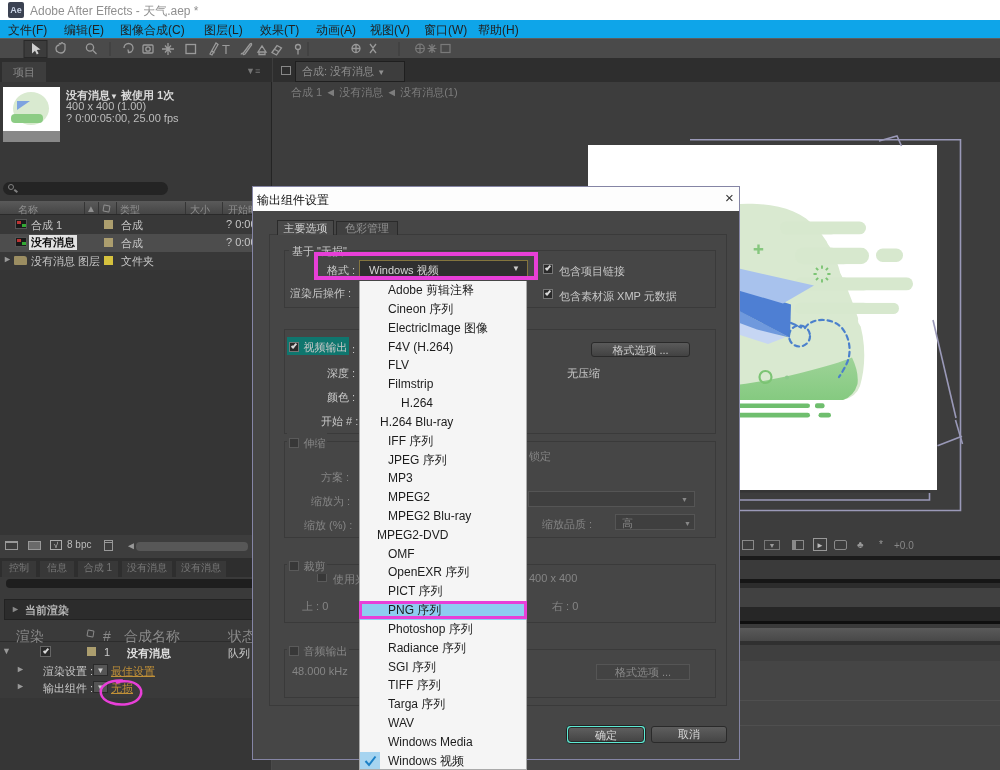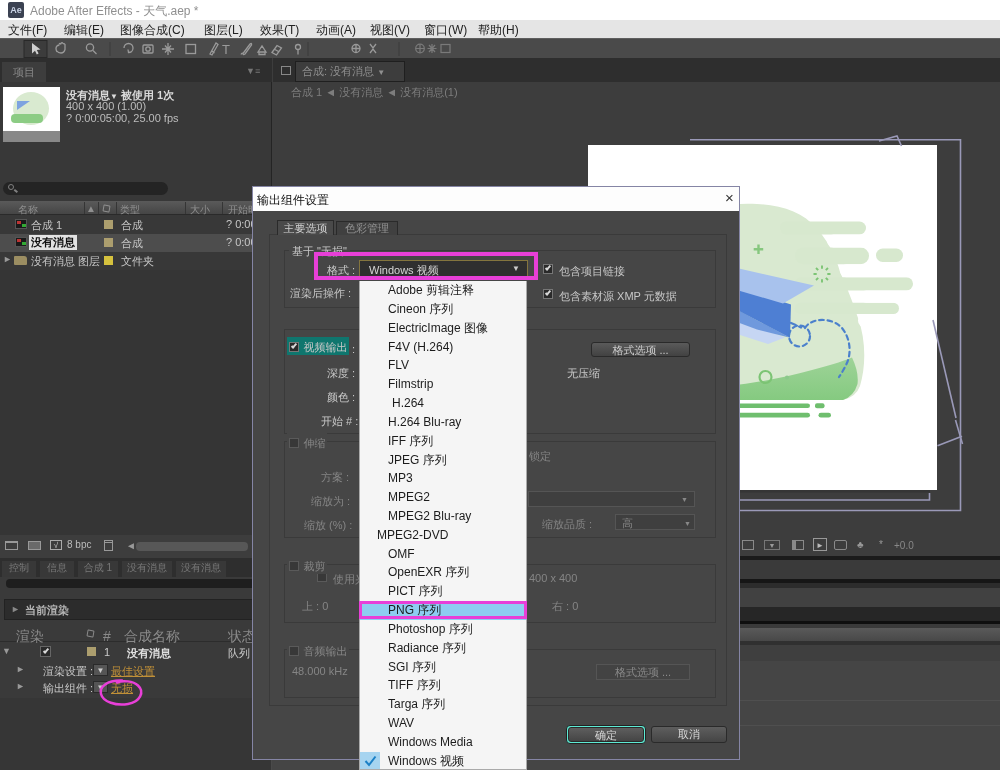--- a/index.html
+++ b/index.html
@@ -11,21 +11,21 @@
 .chk{display:inline-block;width:6px;height:3px;border-left:2px solid #d8d8d8;border-bottom:2px solid #d8d8d8;transform:rotate(-48deg)}
 </style></head>
 <body>
 <div id="stage">
 
 <div class="abs" style="left:0;top:0;width:1000px;height:20px;background:#fff">
   <div class="abs" style="left:8px;top:2px;width:16px;height:16px;background:#3b4252;color:#cdd6e8;font-size:9px;font-weight:bold;text-align:center;line-height:16px;border-radius:2px">Ae</div>
   <div class="abs" style="left:30px;top:3px;font-size:12px;color:#8f8f8f">Adobe After Effects - 天气.aep *</div>
 </div>
 
-<div class="abs" style="left:0;top:20px;width:1000px;height:18px;background:#e5e5e5;font-size:12px;color:#222">
+<div class="abs" style="left:0;top:20px;width:1000px;height:18px;background:#0ea5e9;font-size:12px;color:#222">
   <span class="abs" style="left:8px;top:2px">文件(F)</span>
   <span class="abs" style="left:64px;top:2px">编辑(E)</span>
   <span class="abs" style="left:120px;top:2px">图像合成(C)</span>
   <span class="abs" style="left:204px;top:2px">图层(L)</span>
   <span class="abs" style="left:260px;top:2px">效果(T)</span>
   <span class="abs" style="left:316px;top:2px">动画(A)</span>
   <span class="abs" style="left:370px;top:2px">视图(V)</span>
   <span class="abs" style="left:424px;top:2px">窗口(W)</span>
   <span class="abs" style="left:478px;top:2px">帮助(H)</span>
 </div>
@@ -373,22 +373,22 @@
   <div class="abs" style="left:398px;top:539px;width:76px;height:17px;background:linear-gradient(#5e5e5e,#454545);border:1px solid #2a2a2a;border-radius:3px;color:#d8d8d8;font-size:11px;text-align:center;line-height:15px">取消</div>
 </div>
 
 <div class="abs" id="droplist" style="left:359px;top:281px;width:168px;height:489px;background:#f5f5f5;border:1px solid #aaa;border-top:none;font-size:12px;color:#1c1c1c;overflow:hidden">
 <div style="position:absolute;left:0;top:0.0px;width:166px;height:19px;line-height:19px;padding-left:28px">Adobe 剪辑注释</div>
 <div style="position:absolute;left:0;top:18.8px;width:166px;height:19px;line-height:19px;padding-left:28px">Cineon 序列</div>
 <div style="position:absolute;left:0;top:37.7px;width:166px;height:19px;line-height:19px;padding-left:28px">ElectricImage 图像</div>
 <div style="position:absolute;left:0;top:56.5px;width:166px;height:19px;line-height:19px;padding-left:28px">F4V (H.264)</div>
 <div style="position:absolute;left:0;top:75.3px;width:166px;height:19px;line-height:19px;padding-left:28px">FLV</div>
 <div style="position:absolute;left:0;top:94.1px;width:166px;height:19px;line-height:19px;padding-left:28px">Filmstrip</div>
-<div style="position:absolute;left:4px;top:113.0px;width:198px;height:19px;line-height:19px;padding-left:28px">H.264</div>
-<div style="position:absolute;left:0;top:131.8px;width:188px;height:19px;line-height:19px;padding-left:28px">H.264 Blu-ray</div>
+<div style="position:absolute;left:13px;top:113.0px;width:198px;height:19px;line-height:19px;padding-left:28px">H.264</div>
+<div style="position:absolute;left:0;top:131.8px;width:188px;height:19px;line-height:19px;padding-left:20px">H.264 Blu-ray</div>
 <div style="position:absolute;left:0;top:150.6px;width:152px;height:19px;line-height:19px;padding-left:28px">IFF 序列</div>
 <div style="position:absolute;left:0;top:169.5px;width:166px;height:19px;line-height:19px;padding-left:28px">JPEG 序列</div>
 <div style="position:absolute;left:0;top:188.3px;width:166px;height:19px;line-height:19px;padding-left:28px">MP3</div>
 <div style="position:absolute;left:0;top:207.1px;width:166px;height:19px;line-height:19px;padding-left:28px">MPEG2</div>
 <div style="position:absolute;left:0;top:226.0px;width:166px;height:19px;line-height:19px;padding-left:28px">MPEG2 Blu-ray</div>
 <div style="position:absolute;left:0;top:244.8px;width:166px;height:19px;line-height:19px;padding-left:17px">MPEG2-DVD</div>
 <div style="position:absolute;left:0;top:263.6px;width:166px;height:19px;line-height:19px;padding-left:28px">OMF</div>
 <div style="position:absolute;left:0;top:282.4px;width:166px;height:19px;line-height:19px;padding-left:28px">OpenEXR 序列</div>
 <div style="position:absolute;left:0;top:301.3px;width:166px;height:19px;line-height:19px;padding-left:28px">PICT 序列</div>
 <div style="position:absolute;left:0;top:320.1px;width:166px;height:19px;background:#8ecdf1;line-height:19px;padding-left:28px">PNG 序列</div>

